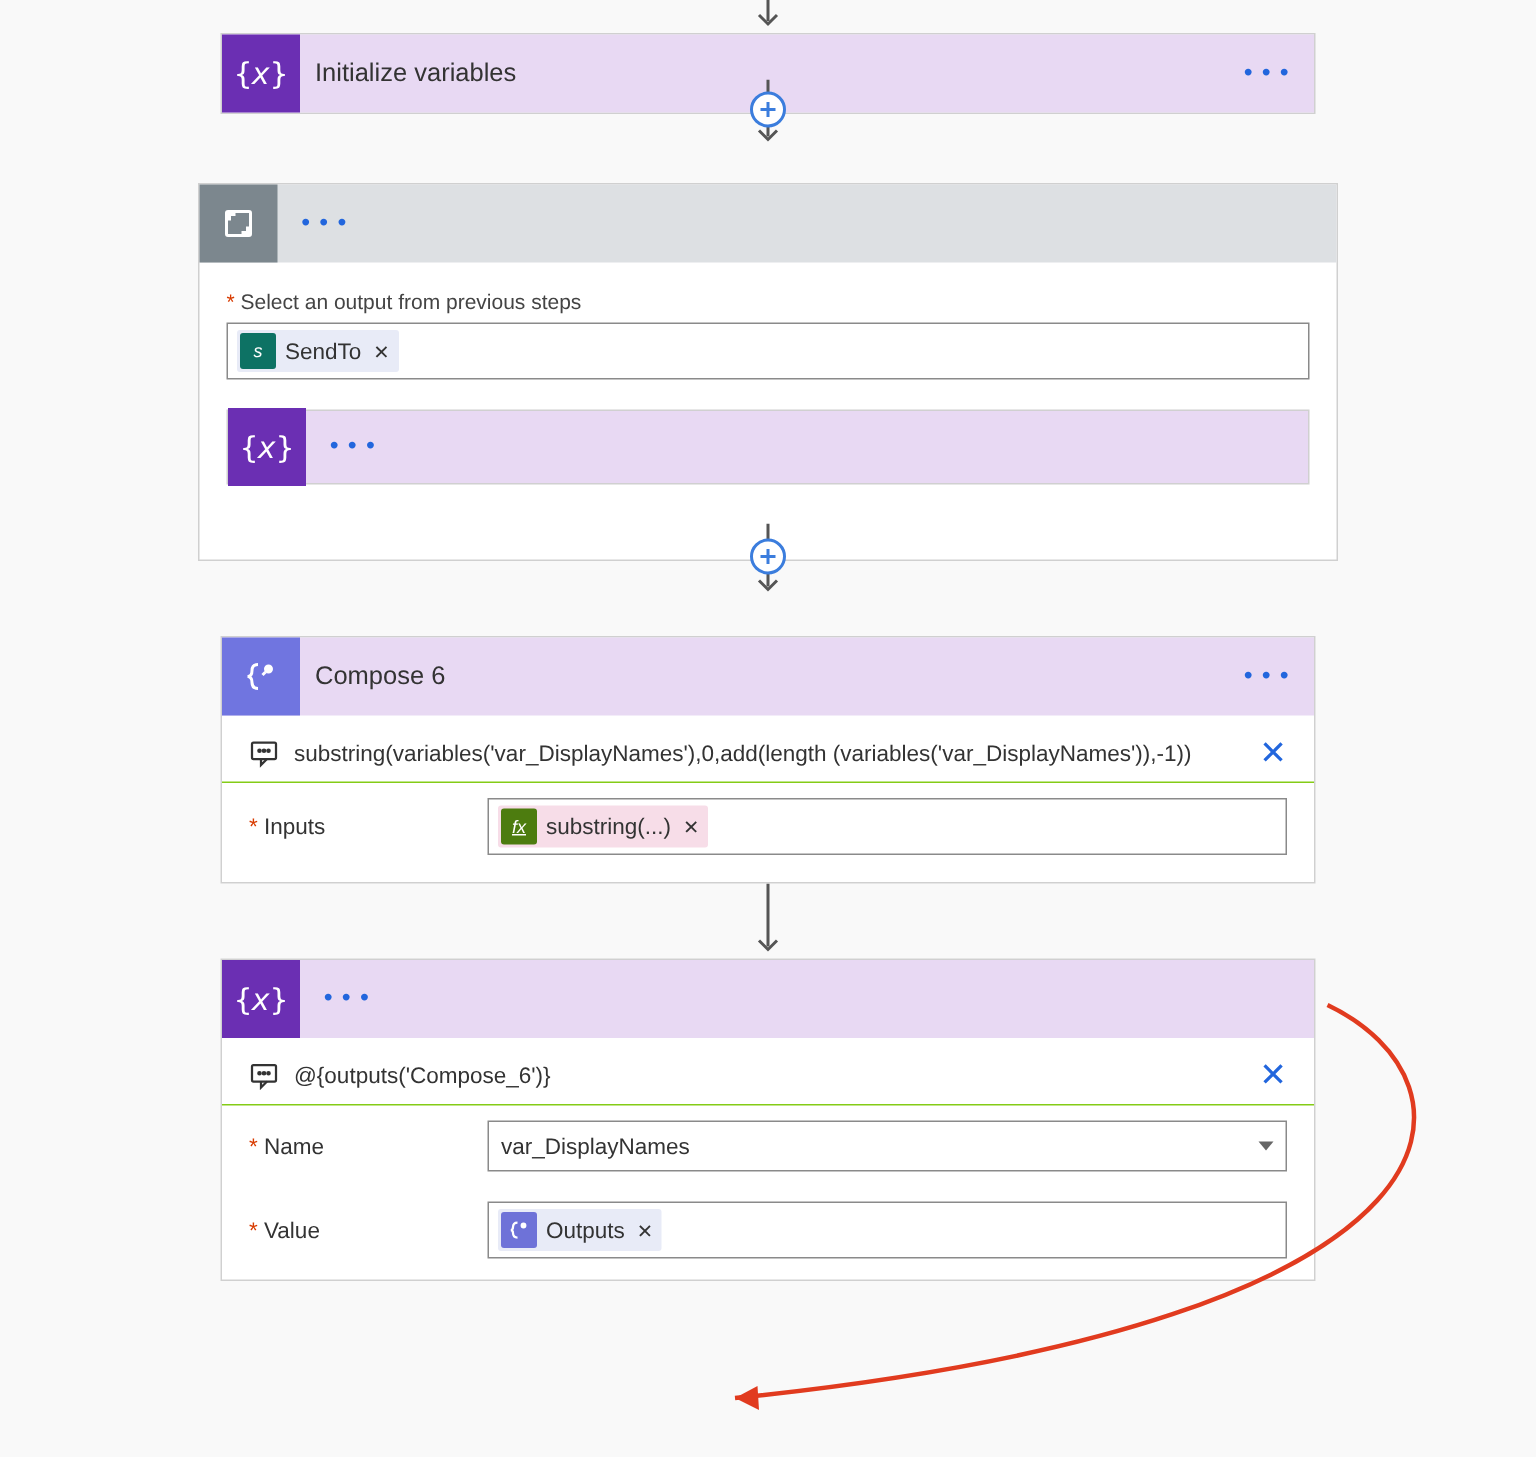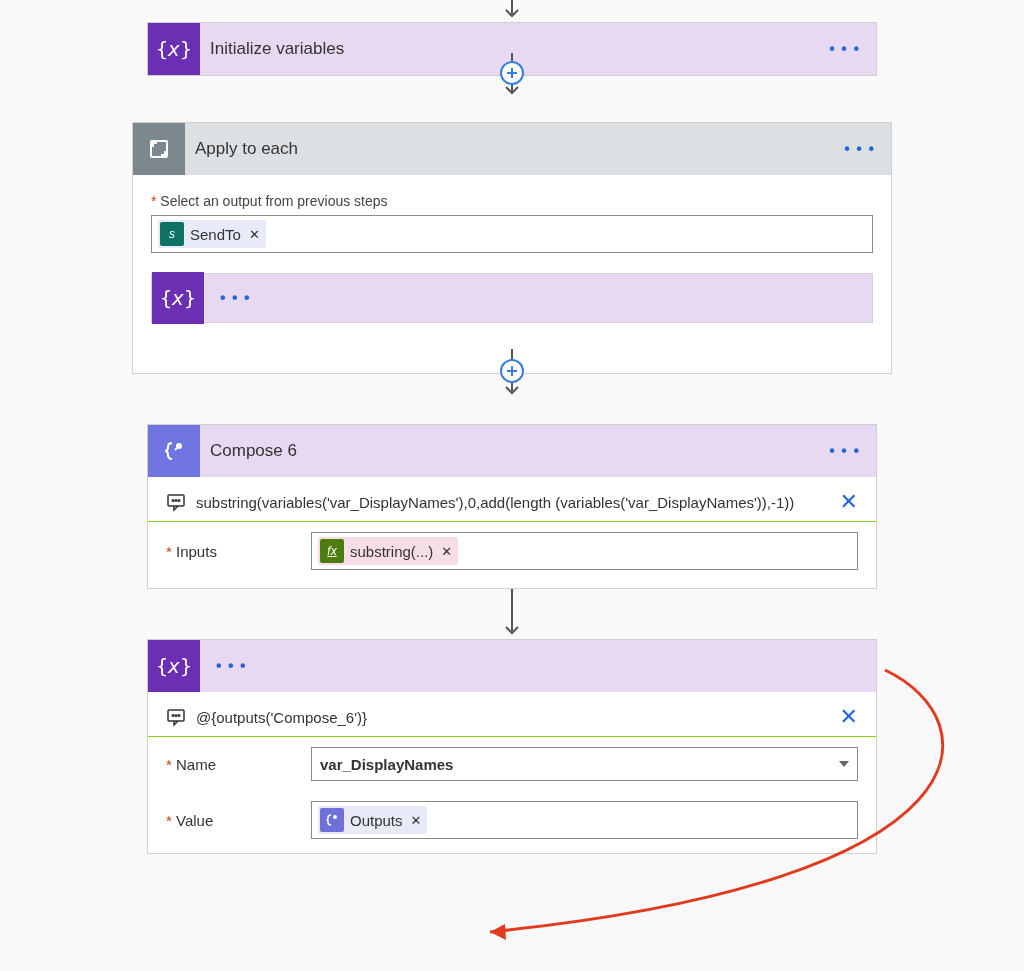--- a/index.html
+++ b/index.html
@@ -19,21 +19,21 @@
 .icon-var { background: #6b2fb3; color: #fff; font-size: 20px; }
 .icon-loop { background: #7c878e; color: #fff; }
 .icon-compose { background: #7075e0; color: #fff; }
 .card-title { flex: 1; padding-left: 10px; font-size: 17px; color: #333; }
 .dots { padding: 0 16px; color: #2266dd; letter-spacing: 1px; cursor: pointer; font-size: 16px; font-weight: bold; }
 
 .card-body { padding: 18px 18px 50px 18px; }
 .field-label { font-size: 14px; color: #444; margin-bottom: 6px; }
 .required { color: #d83b01; }
 .input-box { border: 1px solid #8a8a8a; background: #fff; min-height: 34px; padding: 4px 6px; display: flex; align-items: center; gap: 6px; flex-wrap: wrap; }
-.select-box { border: 1px solid #8a8a8a; background: #fff; height: 34px; padding: 0 29px 0 8px; display: flex; align-items: center; position: relative; font-size: 15px; font-weight: bold; }
+.select-box { border: 1px solid #8a8a8a; background: #fff; height: 34px; padding: 0 29px 0 8px; display: flex; align-items: center; position: relative; font-size: 15px; }
 .select-box::after { content: ""; position: absolute; right: 8px; top: 13px; border-left: 5px solid transparent; border-right: 5px solid transparent; border-top: 6px solid #666; }
 
 .token { display: inline-flex; align-items: center; background: #e8ebf7; border-radius: 2px; padding: 2px 6px 2px 2px; font-size: 15px; gap: 6px; }
 .token .tk-icon { width: 24px; height: 24px; border-radius: 2px; display: flex; align-items: center; justify-content: center; color: #fff; font-size: 12px; font-style: italic; }
 .tk-sp { background: #0d7264; }
 .tk-fx { background: #4d7c0f; font-style: italic; text-decoration: underline; }
 .tk-outputs { background: #6e72d8; }
 .token .tk-x { color: #333; cursor: pointer; font-size: 13px; margin-left: 2px; }
 .token.fx { background: #f7dde8; }
 
@@ -41,21 +41,21 @@
 .inner-card .card-header { height: 48px; }
 
 .add-action { display: flex; justify-content: center; align-items: center; gap: 8px; color: #1067c5; font-size: 15px; cursor: pointer; margin-top: 60px; }
 .add-action svg { display: block; }
 
 .peek { display: flex; align-items: center; padding: 12px 18px 6px 18px; gap: 10px; border-bottom: 1px solid #84cc16; }
 .peek .peek-icon { width: 20px; height: 20px; }
 .peek .peek-text { flex: 1; font-size: 15px; color: #333; }
 .peek .peek-close { color: #2266dd; font-size: 22px; cursor: pointer; font-weight: 300; }
 
-.form-row { display: flex; align-items: center; padding: 10px 18px; gap: 0; }
+.form-row { display: flex; align-items: center; padding: 10px 18px; gap: 14px; }
 .form-row .label-col { width: 145px; font-size: 15px; }
 .form-row .input-col { flex: 1; }
 
 .brace { font-family: "Consolas", monospace; }
 
 .red-arrow { position: absolute; pointer-events: none; }
 </style>
 </head>
 <body>
 
@@ -96,21 +96,20 @@
 
   <div class="card card-wide" style="width:760px;">
     <div class="card-header gray">
       <div class="icon-box icon-loop">
         <svg width="24" height="24" fill="none" stroke="#fff" stroke-width="2">
             <rect x="4" y="4" width="16" height="16" rx="1"></rect>
             <polyline points="10,6 6,6 6,10"></polyline>
             <polyline points="14,18 18,18 18,14"></polyline>
           </svg>
       </div>
-      <div class="card-title">Apply to each</div>
       <div class="dots">•&nbsp;•&nbsp;•</div>
     </div>
     <div class="card-body">
       <div class="field-label"><span class="required">*</span> <span>Select an output from previous steps</span></div>
       <div class="input-box">
         <span class="token">
           <span class="tk-icon tk-sp">s</span>
           <span>SendTo</span>
           <span class="tk-x">✕</span>
         </span>

